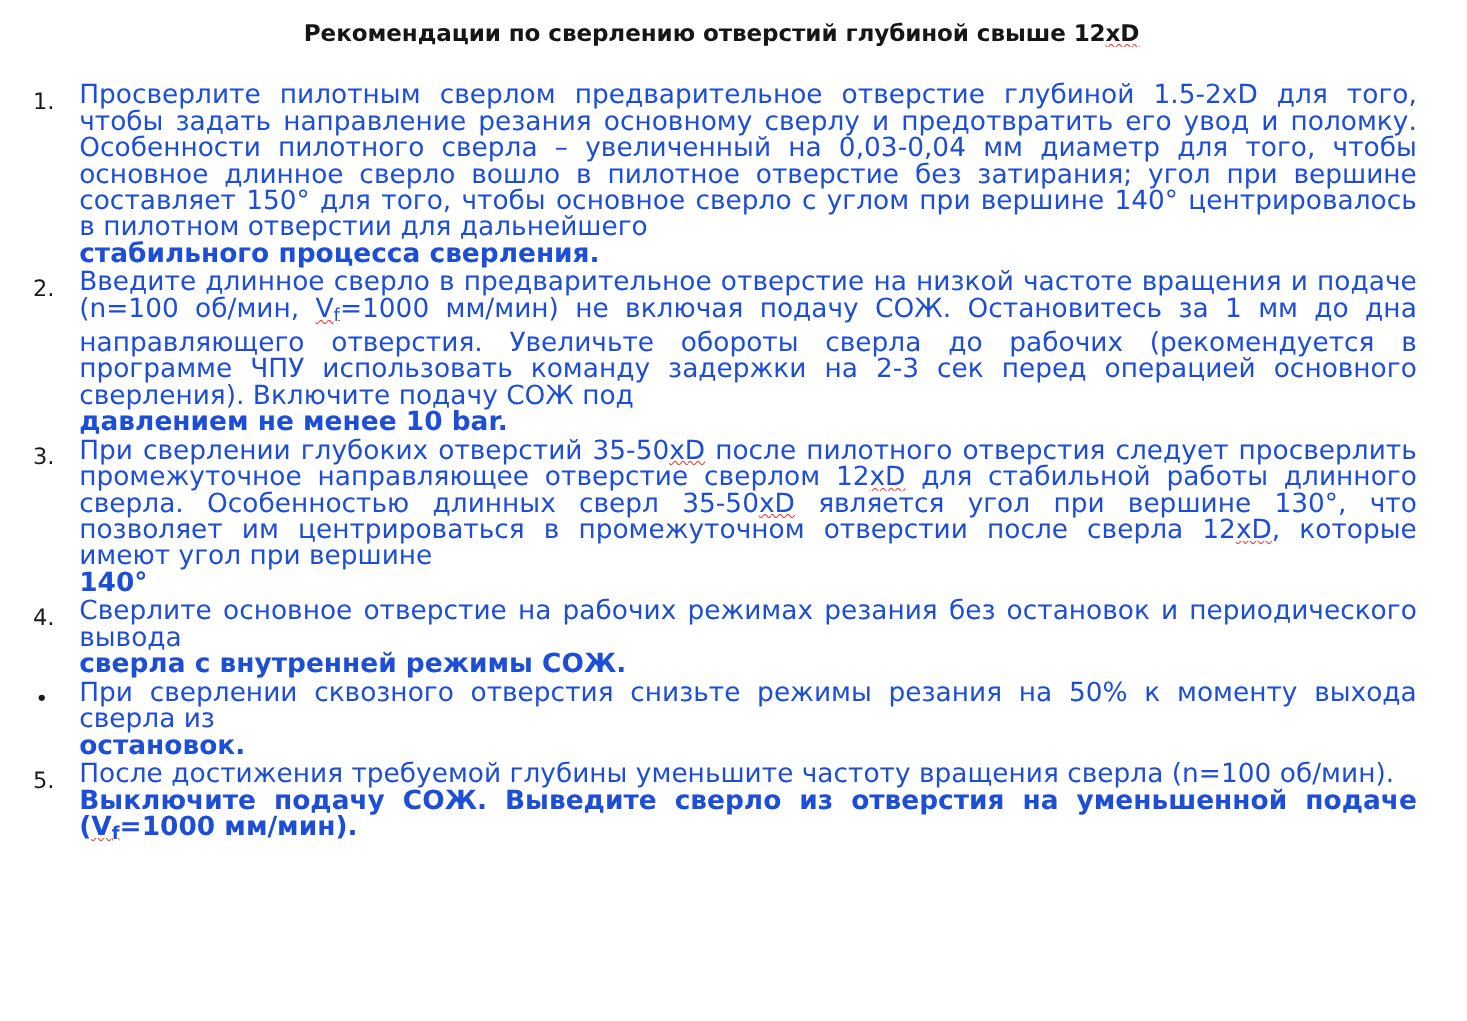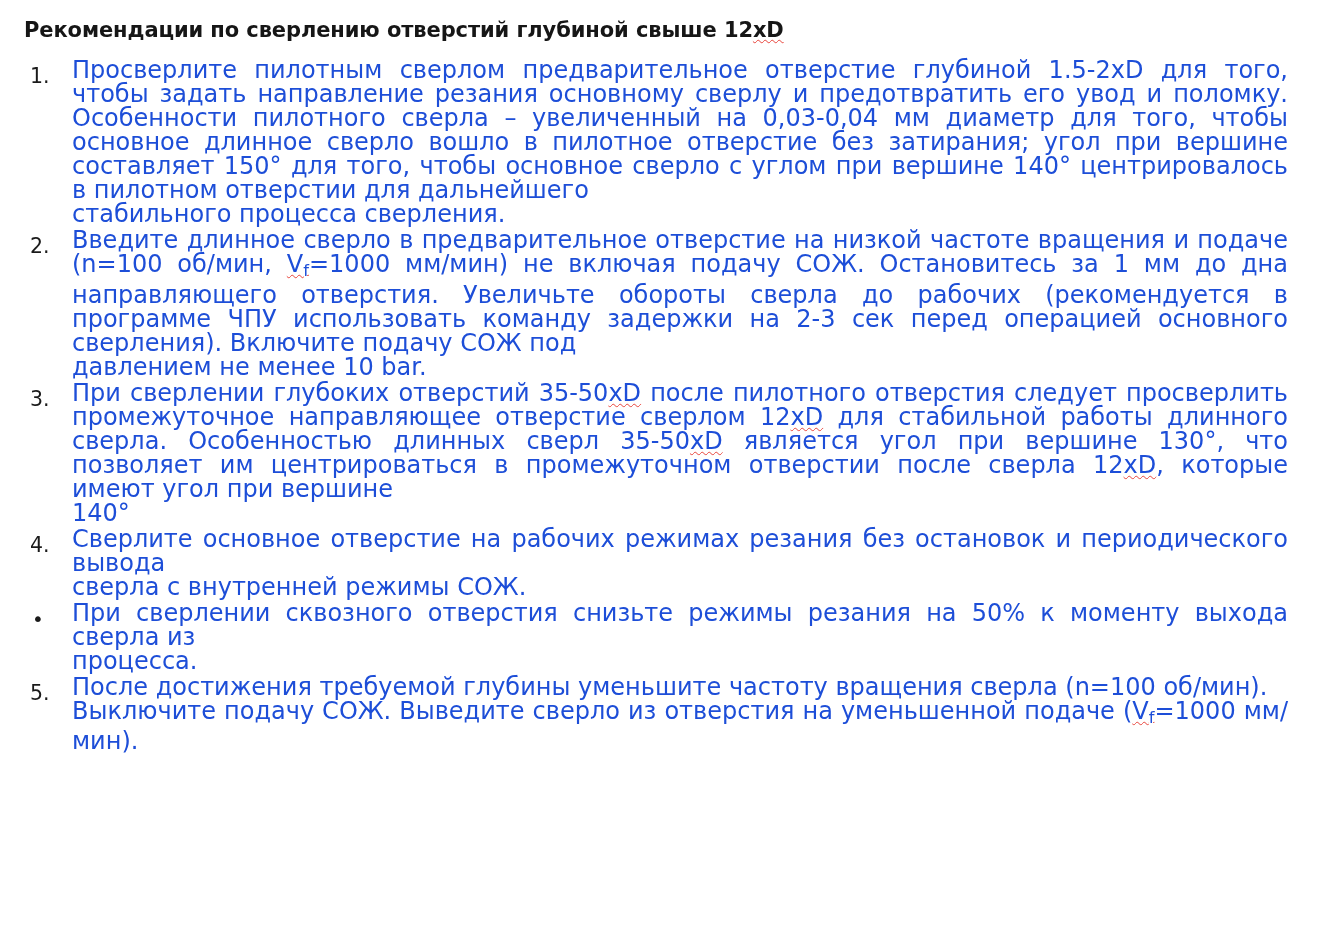--- a/index.html
+++ b/index.html
@@ -17,22 +17,23 @@
   .page {
     box-sizing: border-box;
     width: 1334px;
     height: 928px;
     padding: 18px 46px 10px 24px;
   }
   .doc-title {
     font-size: 21px;
     font-weight: bold;
     letter-spacing: -0.1px;
-    margin: 0 0 16px 0;
+    margin: 0 0 32px 0;
     color: #161616;
+    text-align: center;
   }
   .spell {
     text-decoration: underline;
     text-decoration-style: wavy;
     text-decoration-color: #e8453c;
     text-decoration-thickness: 1px;
     text-underline-offset: 2px;
   }
   ol.list {
     list-style: none;
@@ -61,20 +62,21 @@
     flex: 1;
     font-size: 24px;
     line-height: 24px;
     text-align: justify;
     text-justify: inter-word;
     color: #1d4ed8;
     hyphens: none;
   }
   .body .last-line {
     display: block;
+    font-weight: bold;
   }
   sub {
     font-size: 0.68em;
     vertical-align: -0.22em;
   }
 </style>
 </head>
 <body>
 
 <div class="page">
@@ -101,21 +103,21 @@
       <span class="body">При сверлении глубоких отверстий 35-50<span class="spell">xD</span> после пилотного отверстия следует просверлить промежуточное направляющее отверстие сверлом 12<span class="spell">xD</span> для стабильной работы длинного сверла. Особенностью длинных сверл 35-50<span class="spell">xD</span> является угол при вершине 130°, что позволяет им центрироваться в промежуточном отверстии после сверла 12<span class="spell">xD</span>, которые имеют угол при вершине <span class="last-line">140°</span></span>
     </li>
 
     <li class="item">
       <span class="marker">4.</span>
       <span class="body">Сверлите основное отверстие на рабочих режимах резания без остановок и периодического вывода <span class="last-line">сверла с внутренней режимы СОЖ.</span></span>
     </li>
 
     <li class="item">
       <span class="marker bullet">•</span>
-      <span class="body">При сверлении сквозного отверстия снизьте режимы резания на 50% к моменту выхода сверла из <span class="last-line">процесса.</span></span>
+      <span class="body">При сверлении сквозного отверстия снизьте режимы резания на 50% к моменту выхода сверла из <span class="last-line">остановок.</span></span>
     </li>
 
     <li class="item">
       <span class="marker">5.</span>
       <span class="body">После достижения требуемой глубины уменьшите частоту вращения сверла (n=100 об/мин). <span class="last-line">Выключите подачу СОЖ. Выведите сверло из отверстия на уменьшенной подаче (<span class="spell">V<sub>f</sub></span>=1000 мм/мин).</span></span>
     </li>
 
   </ol>
 </div>
 

